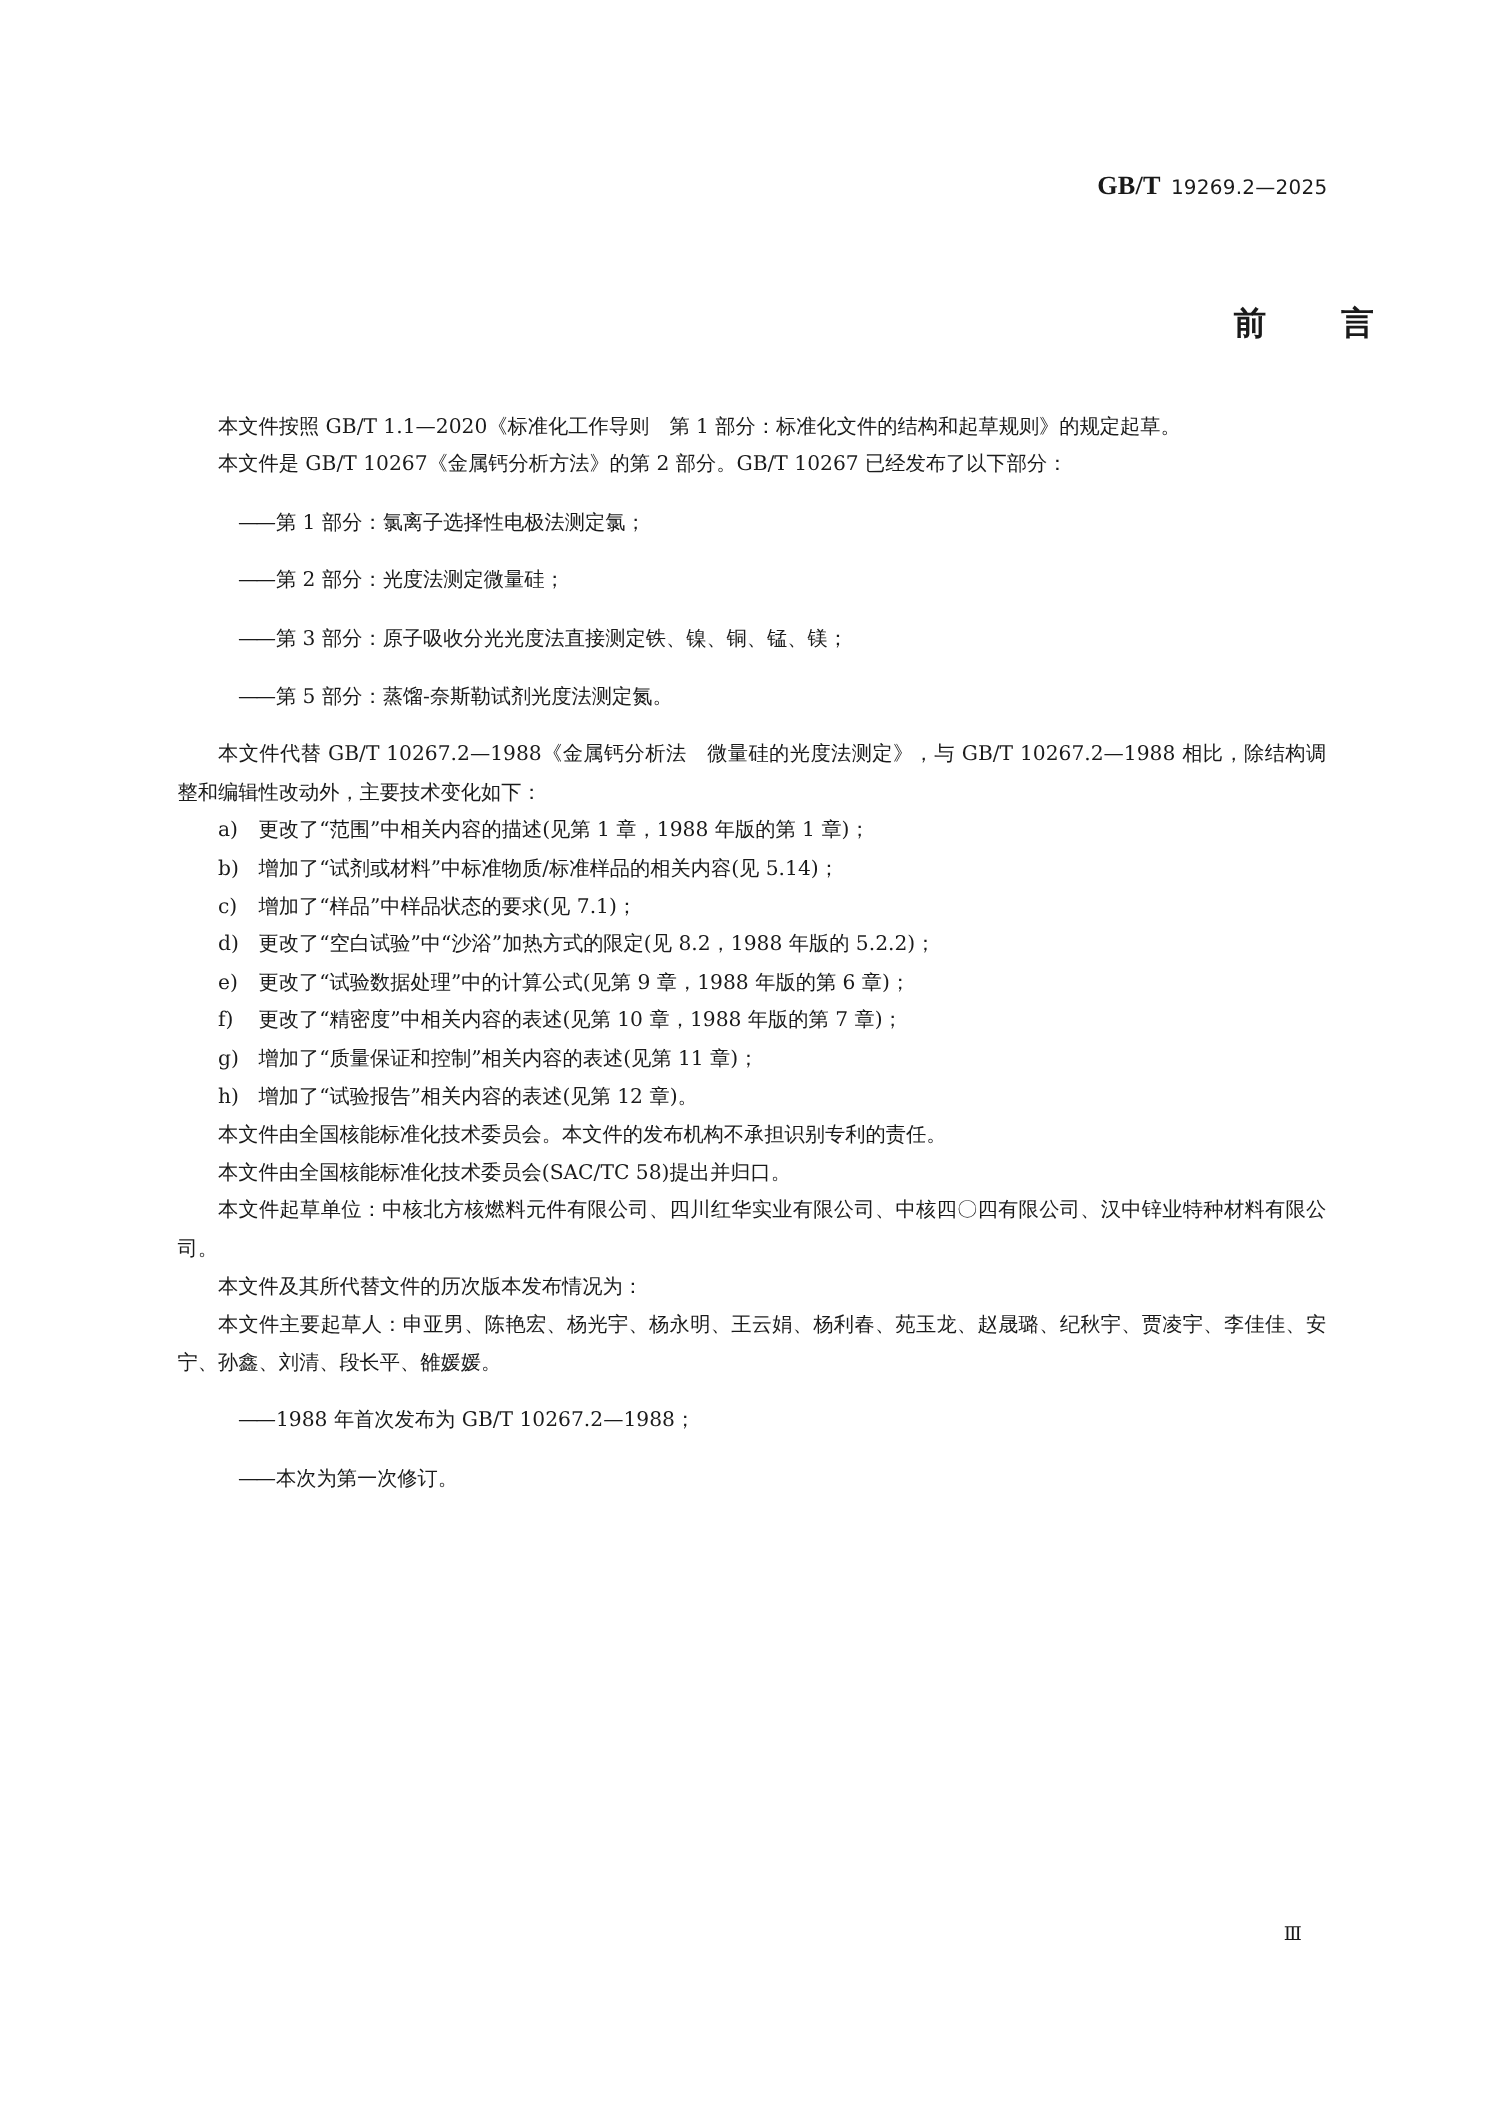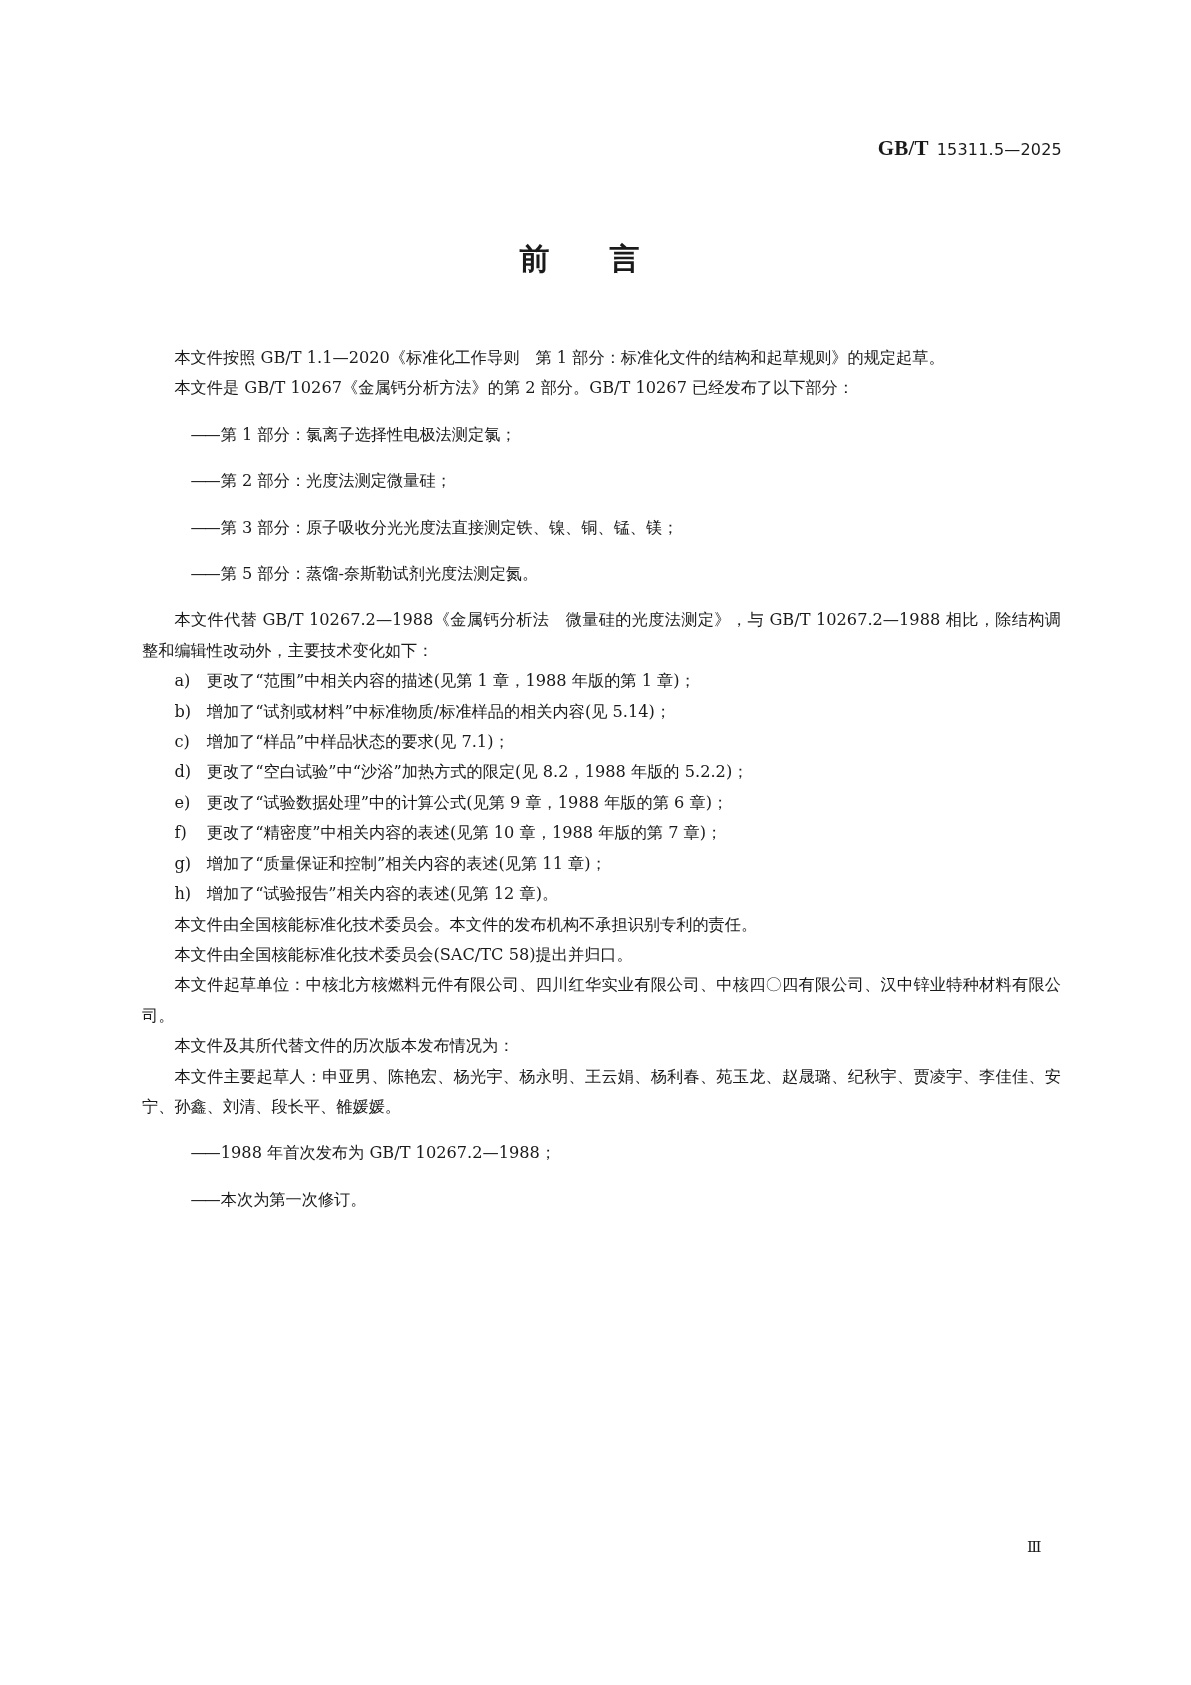--- a/index.html
+++ b/index.html
@@ -31,31 +31,31 @@
   }
   .doc-number .num {
     font-family: "DejaVu Sans", "Liberation Sans", sans-serif;
     font-size: 16px;
   }
   .page-title {
     position: absolute;
     top: 244px;
     left: 0;
     width: 1159px;
-    text-align: center;
+    text-align: right;
     font-family: "DejaVu Sans", "Liberation Sans", sans-serif;
     font-weight: bold;
-    font-size: 30px;
+    font-size: 26px;
     letter-spacing: 60px;
     text-indent: 60px;
     line-height: 30px;
   }
   .body-text {
     position: absolute;
-    top: 343px;
+    top: 326px;
     left: 142px;
     width: 919px;
     font-size: 16.2px;
     line-height: 30.4px;
   }
   .para {
     margin: 0;
     text-indent: 2em;
     text-align: justify;
   }
@@ -82,21 +82,21 @@
     left: 1027px;
     font-family: "Liberation Serif", "DejaVu Serif", serif;
     font-size: 15px;
     letter-spacing: -1px;
   }
 </style>
 </head>
 <body>
 
 <div class="doc-number">
-  <span class="prefix">GB/T</span><span class="num">15311.5—2025</span>
+  <span class="prefix">GB/T</span><span class="num">19269.2—2025</span>
 </div>
 
 <div class="page-title">前言</div>
 
 <div class="body-text">
   <p class="para">本文件按照 GB/T 1.1—2020《标准化工作导则　第 1 部分：标准化文件的结构和起草规则》的规定起草。</p>
   <p class="para">本文件是 GB/T 10267《金属钙分析方法》的第 2 部分。GB/T 10267 已经发布了以下部分：</p>
 
   <p class="dash-item"><span class="dash">——</span><span>第 1 部分：氯离子选择性电极法测定氯；</span></p>
   <p class="dash-item"><span class="dash">——</span><span>第 2 部分：光度法测定微量硅；</span></p>

